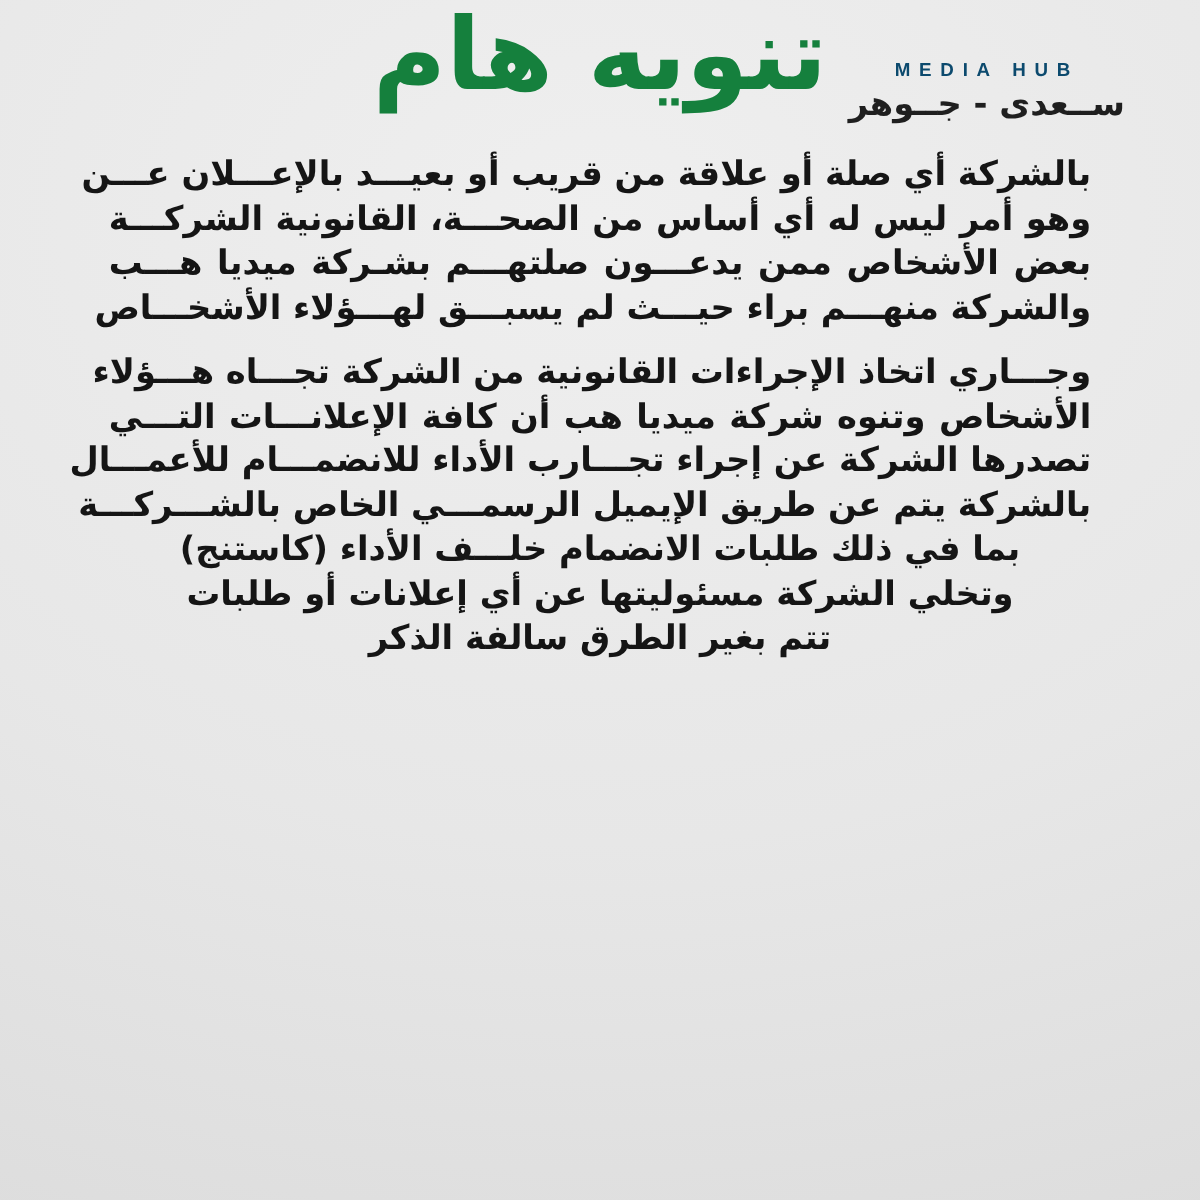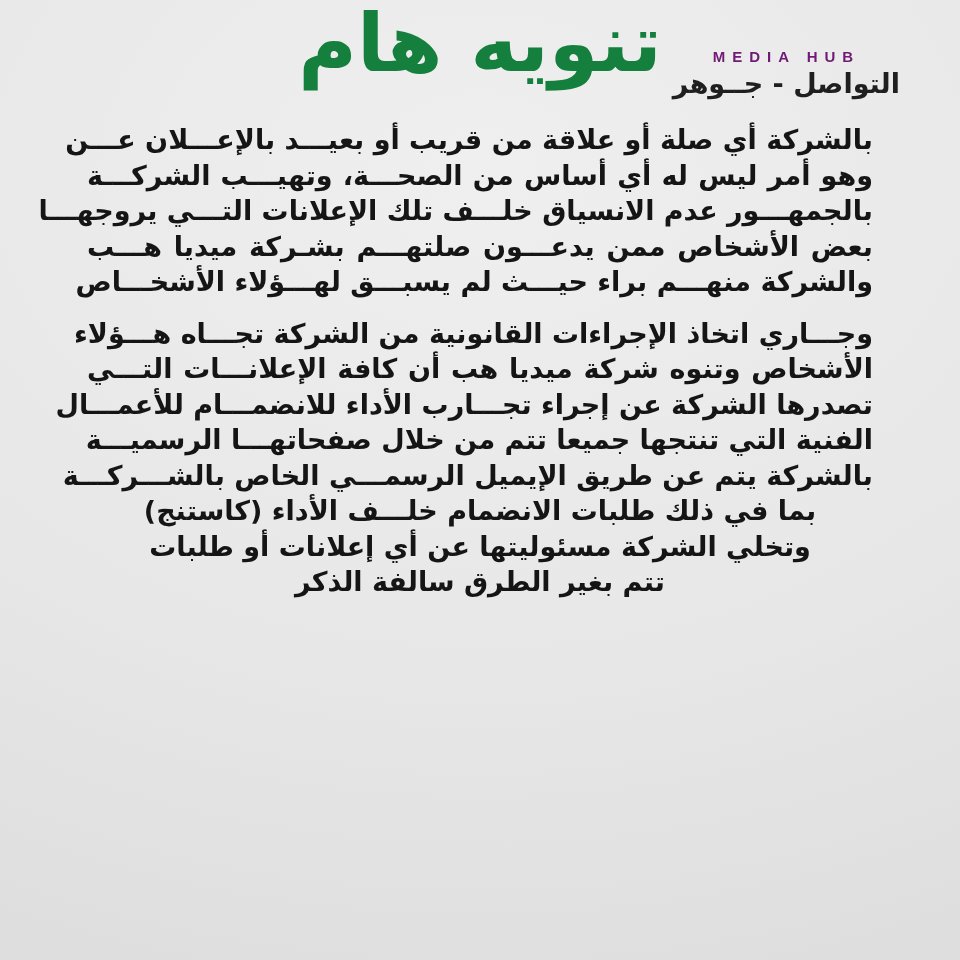--- a/index.html
+++ b/index.html
@@ -23,21 +23,21 @@
     position: absolute;
     top: 48px;
     right: 60px;
     text-align: center;
   }
   .brand-en {
     font-family: "Liberation Sans", sans-serif;
     font-weight: 700;
     font-size: 15px;
     letter-spacing: 7px;
-    color: #701a75;
+    color: #0c4a6e;
     white-space: nowrap;
   }
   .brand-ar {
     direction: rtl;
     font-weight: 700;
     font-size: 27px;
     color: #1f1f1f;
     margin-top: 3px;
     white-space: nowrap;
   }
@@ -74,40 +74,38 @@
   .para-2 { margin-top: 16px; }
   .closing { }
 </style>
 </head>
 <body>
 
 <div class="page">
 
   <header class="brand">
     <div class="brand-en">MEDIA HUB</div>
-    <div class="brand-ar">التواصل - جــوهر</div>
+    <div class="brand-ar">ســعدى - جــوهر</div>
   </header>
 
   <h1 class="title">تنويه هام</h1>
 
   <main class="body-text">
 
     <section class="para para-1">
       <div class="line">بالشركة أي صلة أو علاقة من قريب أو بعيـــد بالإعـــلان عـــن</div>
-      <div class="line">وهو أمر ليس له أي أساس من الصحـــة، وتهيـــب الشركـــة</div>
-      <div class="line">بالجمهـــور عدم الانسياق خلـــف تلك الإعلانات التـــي يروجهـــا</div>
+      <div class="line">وهو أمر ليس له أي أساس من الصحـــة، القانونية الشركـــة</div>
       <div class="line">بعض الأشخاص ممن يدعـــون صلتهـــم بشـركة ميديا هـــب</div>
       <div class="line">والشركة منهـــم براء حيـــث لم يسبـــق لهـــؤلاء الأشخـــاص</div>
     </section>
 
     <section class="para para-2">
       <div class="line">وجـــاري اتخاذ الإجراءات القانونية من الشركة تجـــاه هـــؤلاء</div>
       <div class="line">الأشخاص وتنوه شركة ميديا هب أن كافة الإعلانـــات التـــي</div>
       <div class="line">تصدرها الشركة عن إجراء تجـــارب الأداء للانضمـــام للأعمـــال</div>
-      <div class="line">الفنية التي تنتجها جميعا تتم من خلال صفحاتهـــا الرسميـــة</div>
       <div class="line">بالشركة يتم عن طريق الإيميل الرسمـــي الخاص بالشـــركـــة</div>
       <div class="line center">بما في ذلك طلبات الانضمام خلـــف الأداء (كاستنج)</div>
     </section>
 
     <section class="para closing">
       <div class="line center">وتخلي الشركة مسئوليتها عن أي إعلانات أو طلبات</div>
       <div class="line center">تتم بغير الطرق سالفة الذكر</div>
     </section>
 
   </main>

